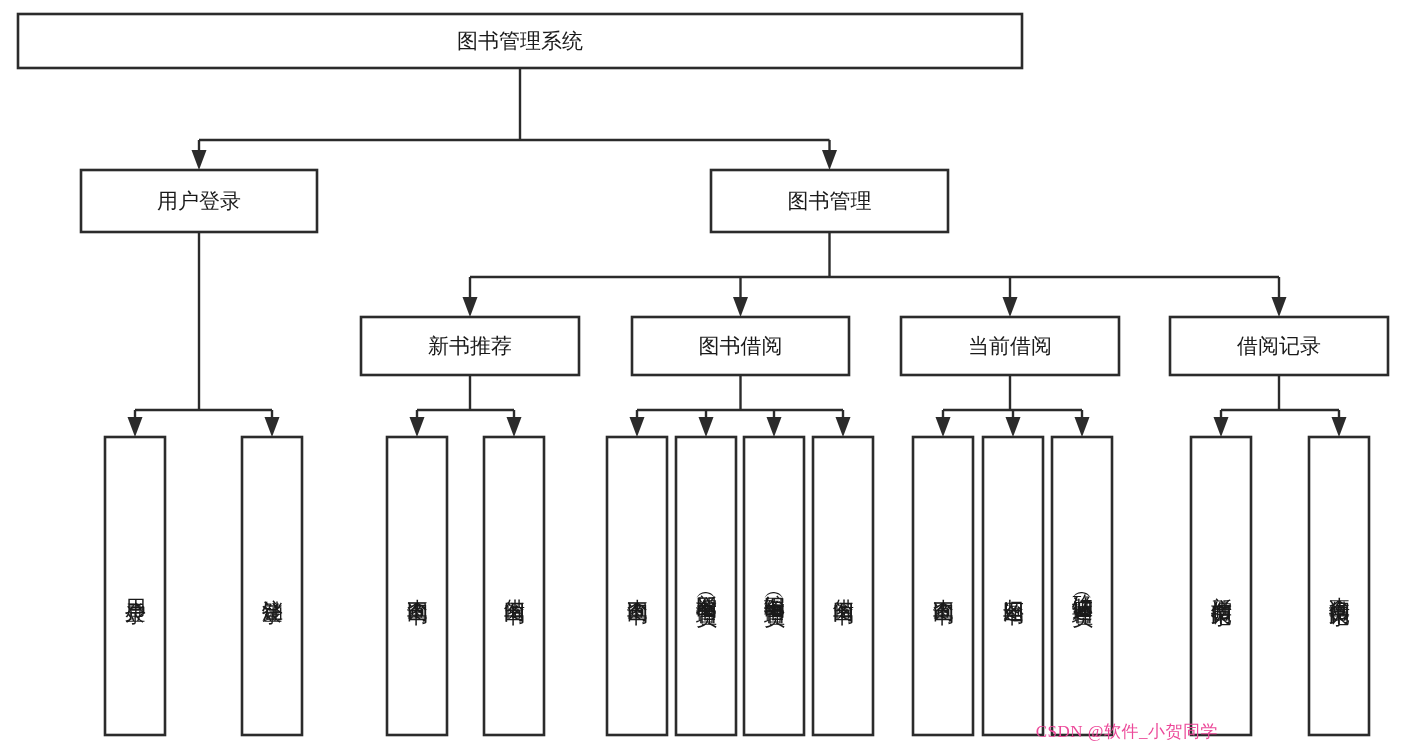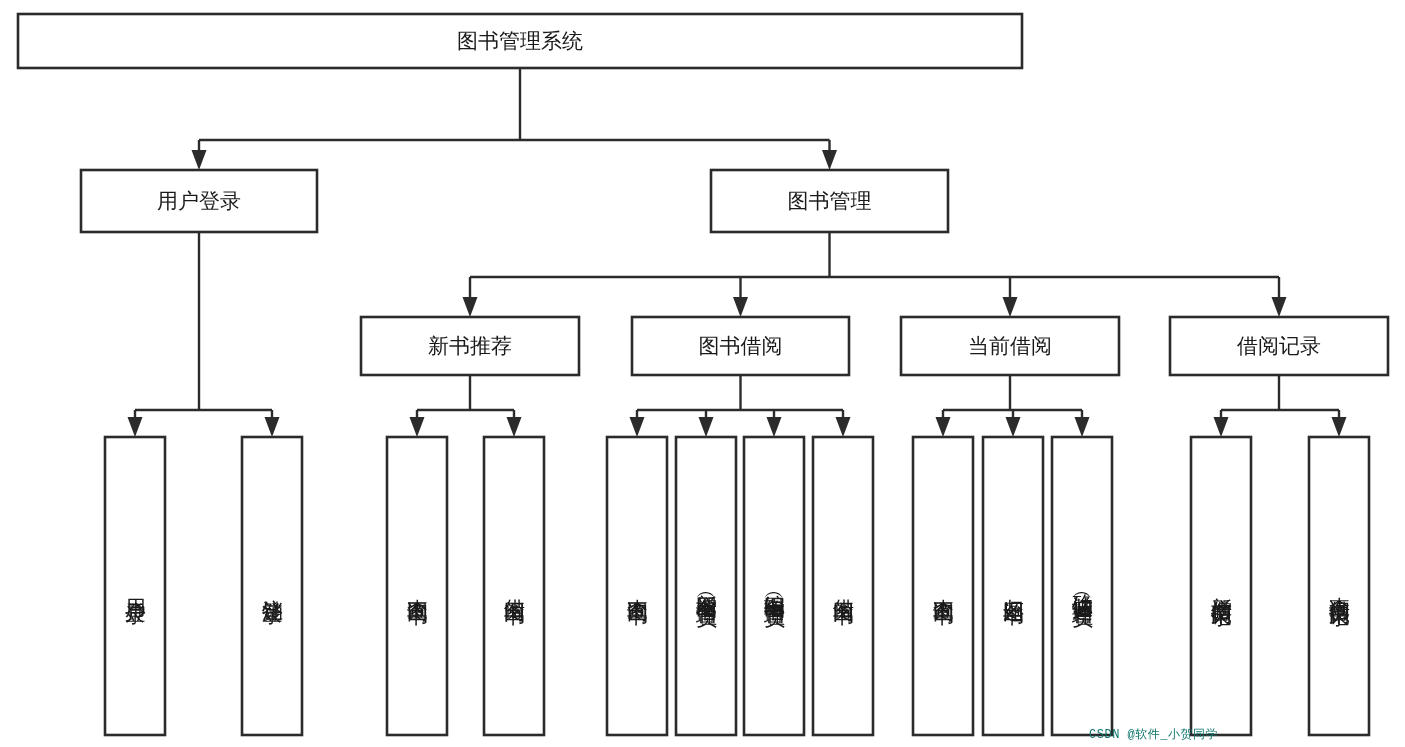--- a/index.html
+++ b/index.html
@@ -61,23 +61,23 @@
     font-size: 21px;
     line-height: 1.18;
     color: #1a1a1a;
     letter-spacing: 2px;
     white-space: nowrap;
   }
   .watermark {
     position: absolute;
     right: 10px;
     bottom: 4px;
-    font-family: Liberation Mono, monospace;
-    font-size: 12px;
-    color: #0f766e;
+    font-family: Liberation Serif, serif;
+    font-size: 17px;
+    color: #ec4899;
     white-space: nowrap;
     letter-spacing: 0.5px;
   }
 </style>
 </head>
 <body>
 
 <div id="diagram-root">
 
   <svg class="diagram-canvas" id="canvas" viewBox="0 0 1405 747" xmlns="http://www.w3.org/2000/svg">

